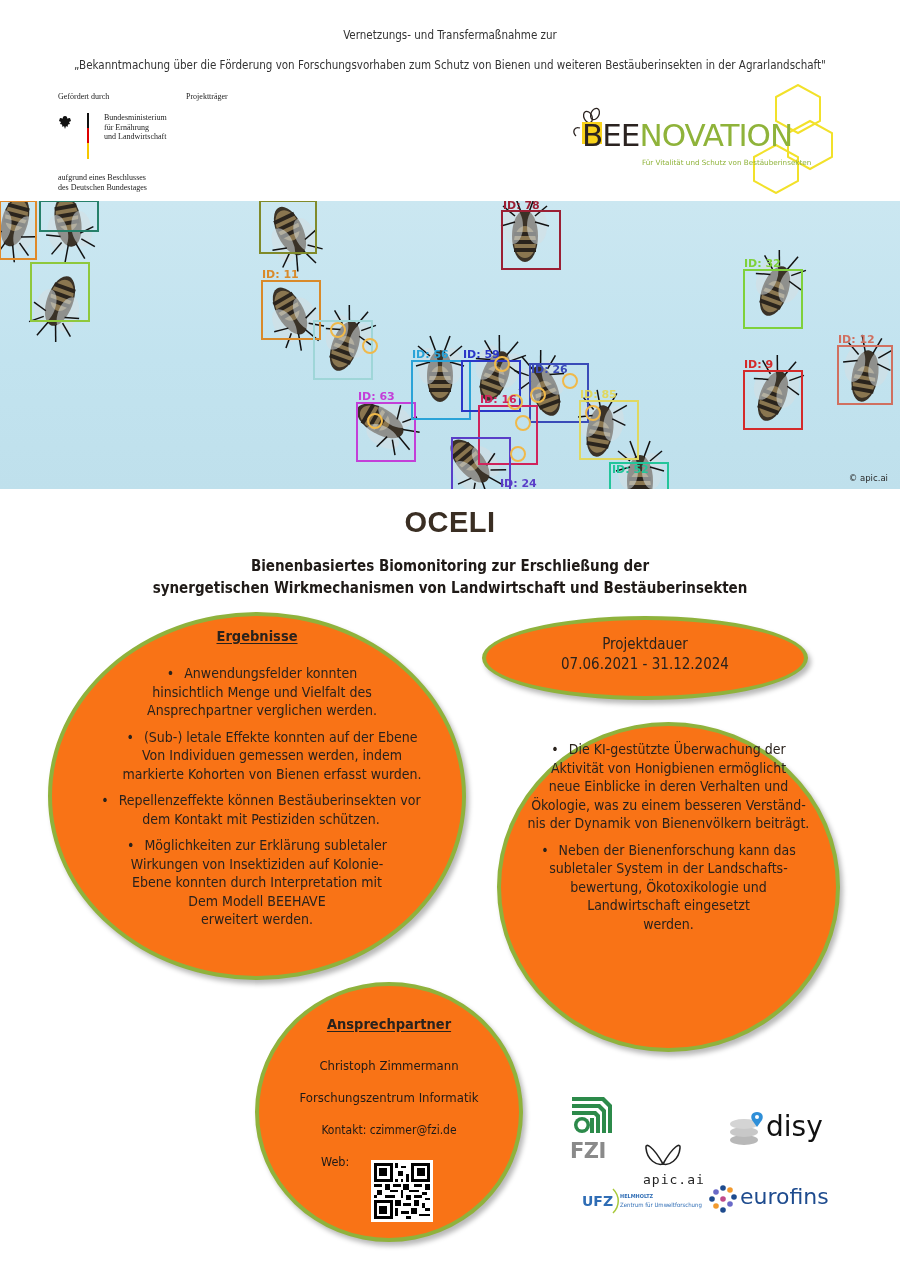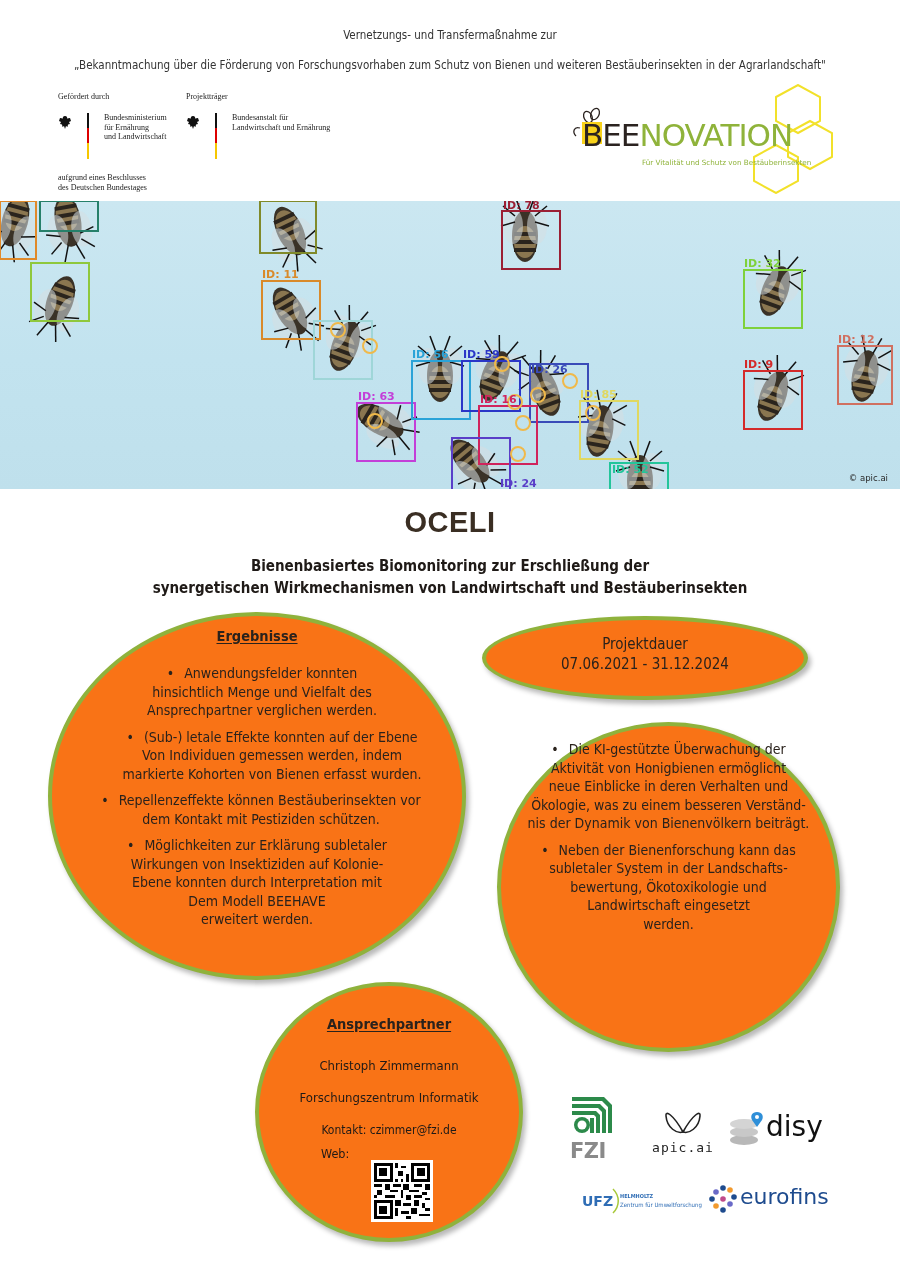--- a/index.html
+++ b/index.html
@@ -50,21 +50,21 @@
   .ell-contact { left: 255px; top: 982px; width: 268px; height: 260px; }
 
   .dur-text { font-size: 15px; line-height: 20px; text-align: center; color: #2a221c; }
 
   .qr { width: 62px; height: 62px; background: #fff; padding: 3px; }
   .qr svg { width: 56px; height: 56px; display: block; }
 
   
   .logo-fzi { left: 570px; top: 1097px; width: 45px; height: 70px; }
   .fzi-text { font-family: "DejaVu Sans", sans-serif; font-weight: bold; font-size: 21px; color: #8a8a8a; letter-spacing: -0.5px; }
-  .logo-apic { left: 643px; top: 1110px; width: 80px; height: 48px; text-align: center; }
+  .logo-apic { left: 643px; top: 1142px; width: 80px; height: 48px; text-align: left; }
   .apic-text { font-family: "DejaVu Sans Mono", monospace; font-size: 13px; color: #222; letter-spacing: 1px; }
   .logo-disy { left: 728px; top: 1110px; width: 110px; height: 45px; }
   .disy-text { font-family: "DejaVu Sans", sans-serif; font-size: 28px; color: #111; position: absolute; left: 38px; top: 0; }
   .logo-ufz { left: 580px; top: 1188px; width: 120px; height: 30px; }
   .ufz-text { font-family: "DejaVu Sans", sans-serif; font-weight: bold; font-size: 14px; color: #2f6db5; position: absolute; left: 2px; top: 5px; }
   .ufz-sub1 { position: absolute; left: 40px; top: 5px; font-size: 5.5px; font-weight: bold; color: #2f6db5; }
   .ufz-sub2 { position: absolute; left: 40px; top: 13px; font-size: 6px; color: #2f6db5; white-space: nowrap; }
   .logo-eurofins { left: 708px; top: 1182px; width: 130px; height: 36px; }
   .eurofins-text { position: absolute; left: 32px; top: 2px; font-family: "DejaVu Sans", sans-serif; font-size: 22px; color: #1e4b8e; }
 </style>
@@ -90,32 +90,20 @@
     </div>
   </div>
   <div class="funder-foot" style="margin-top:14px;">
     <div>aufgrund eines Beschlusses</div>
     <div>des Deutschen Bundestages</div>
   </div>
 </div>
 
 <div class="abs funder" style="left:186px; top:92px;">
   <div class="funder-label">Projektträger</div>
-  <div class="funder-block" style="margin-top:12px;">
-    <div class="eagle">
-      <svg viewBox="0 0 14 16">
-          <path d="M7 1 C5 1 4.5 2.5 5 3.5 L2 3 L1 6 L3 7 L2 9 L4 9.5 L4.5 12 L6 11 L7 14 L8 11 L9.5 12 L10 9.5 L12 9 L11 7 L13 6 L12 3 L9 3.5 C9.5 2.5 9 1 7 1 Z" fill="#111"></path>
-        </svg>
-    </div>
-    <div class="flagbar"></div>
-    <div class="funder-name">
-      <div>Bundesanstalt für</div>
-      <div>Landwirtschaft und Ernährung</div>
-    </div>
-  </div>
 </div>
 
 <div class="abs bee-logo">
   <svg width="290" height="110" viewBox="0 0 290 110" style="position:absolute;left:0;top:0;">
     <g fill="none" stroke="#f2e12a" stroke-width="2">
       <polygon points="208,13 230,1 252,13 252,37 230,49 208,37"></polygon>
       <polygon points="208,49 230,37 252,49 252,73 230,85 208,73" transform="translate(12,0)"></polygon>
       <polygon points="186,73 208,61 230,73 230,97 208,109 186,97"></polygon>
     </g>
 
@@ -281,21 +269,21 @@
   </div>
 </div>
 
 <div class="ell ell-contact">
   <div class="ell-title" style="margin-top:30px;">Ansprechpartner</div>
   <div style="text-align:center; margin-top:26px; font-size:13px; line-height:16px;">
     <div>Christoph Zimmermann</div>
     <div style="margin-top:16px;">Forschungszentrum Informatik</div>
     <div style="margin-top:16px; font-size:12px;">Kontakt: czimmer@fzi.de</div>
   </div>
-  <div style="position:absolute; left:62px; top:160px; font-size:12.5px;">Web:</div>
+  <div style="position:absolute; left:62px; top:168px; font-size:12.5px;">Web:</div>
   <div class="qr" style="position:absolute; left:112px; top:174px;">
     <svg viewBox="0 0 21 21" shape-rendering="crispEdges">
       <rect width="21" height="21" fill="#fff"></rect>
       <g fill="#000">
         <rect x="0" y="0" width="7" height="7"></rect>
           <rect x="1" y="1" width="5" height="5" fill="#fff"></rect>
           <rect x="2" y="2" width="3" height="3"></rect>
         <rect x="14" y="0" width="7" height="7"></rect>
           <rect x="15" y="1" width="5" height="5" fill="#fff"></rect>
           <rect x="16" y="2" width="3" height="3"></rect>

